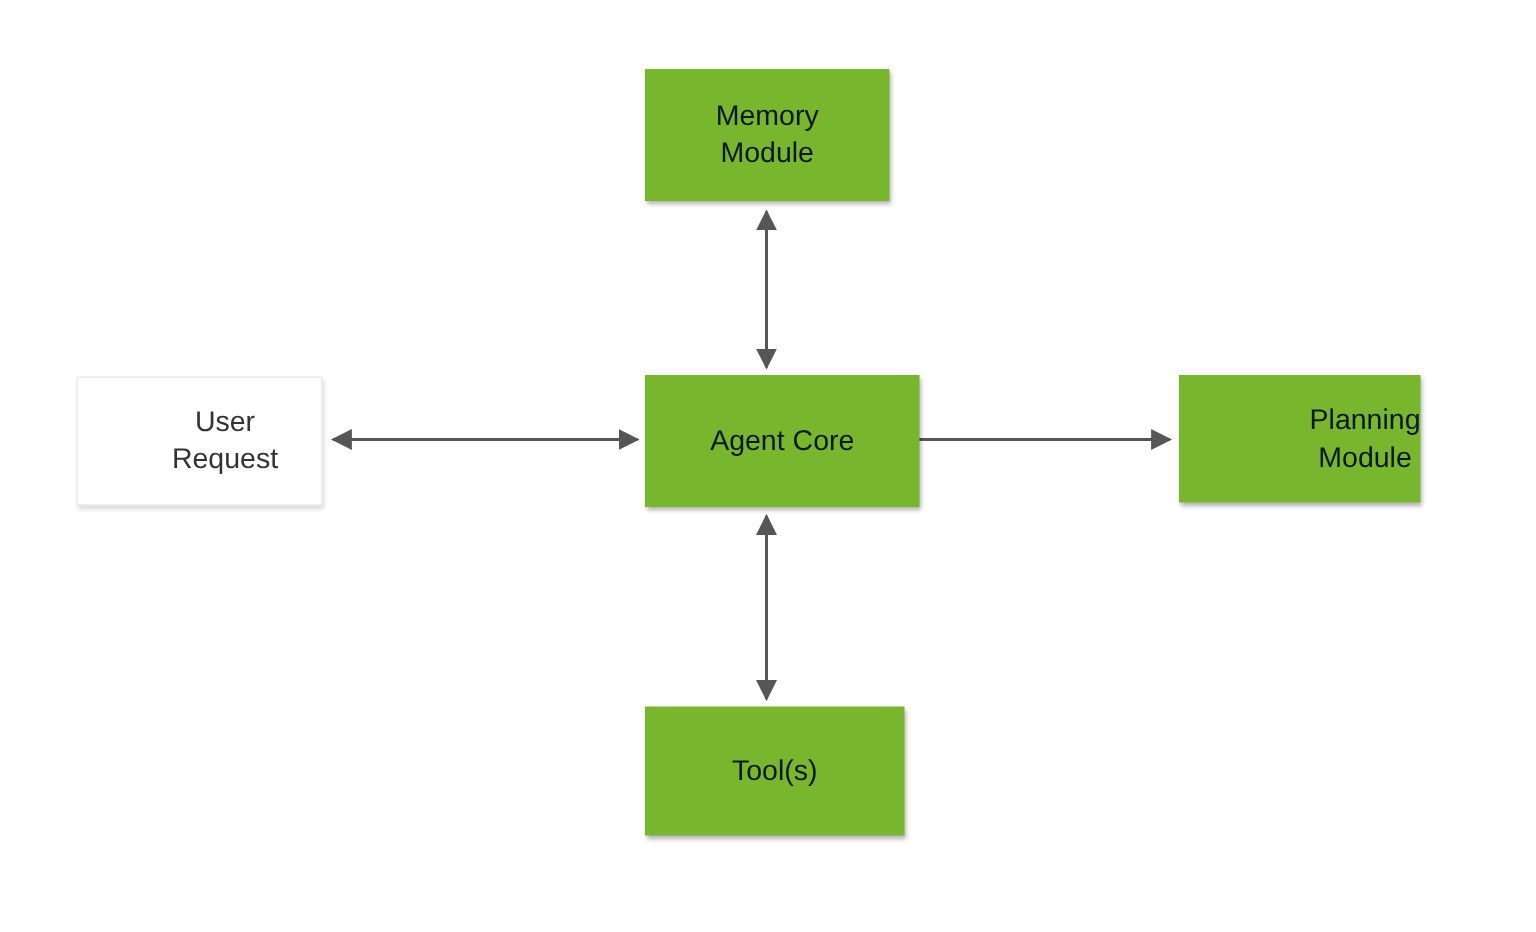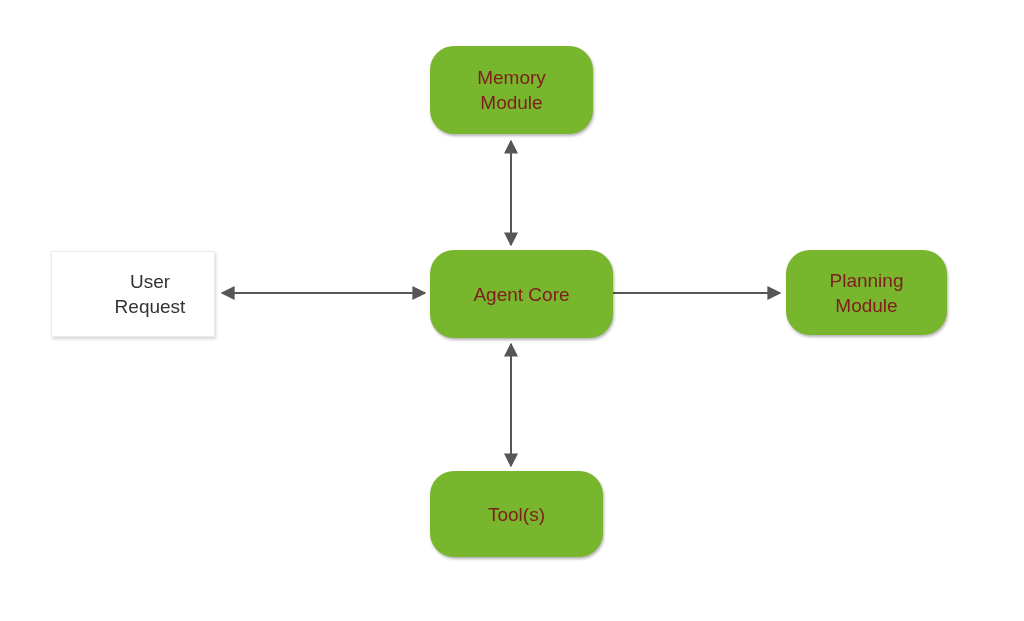--- a/index.html
+++ b/index.html
@@ -23,36 +23,35 @@
     text-align: center;
     font-size: 19px;
     line-height: 25px;
     box-sizing: border-box;
   }
   .node .label {
     white-space: pre-line;
   }
   .node-green {
     background: #77b62d;
-    color: #7f1d1d;
+    color: #0f172a;
     box-shadow: 1px 2px 3px rgba(0, 0, 0, 0.30);
-    border-radius: 24px;
   }
   .node-white {
     background: #ffffff;
     color: #333333;
     border: 1px solid #ebebeb;
     box-shadow: 1px 2px 3px rgba(0, 0, 0, 0.16);
     padding-left: 34px;
   }
   .n-memory   { left: 430px; top:  46px; width: 163px; height: 88px; }
   .n-agent    { left: 430px; top: 250px; width: 183px; height: 88px; }
   .n-tools    { left: 430px; top: 471px; width: 173px; height: 86px; }
   .n-user     { left:  51px; top: 251px; width: 164px; height: 86px; }
-  .n-planning { left: 786px; top: 250px; width: 161px; height: 85px; }
+  .n-planning { left: 786px; top: 250px; width: 161px; height: 85px; justify-content: flex-end; }
   .edges {
     position: absolute;
     left: 0; top: 0;
     width: 1024px;
     height: 621px;
     pointer-events: none;
   }
 </style>
 </head>
 <body>

